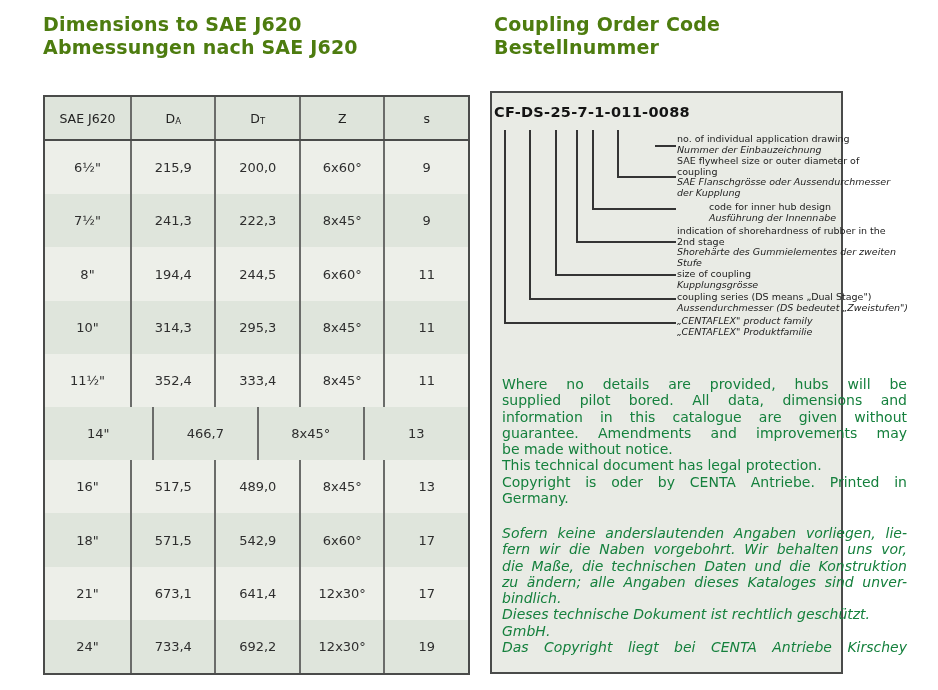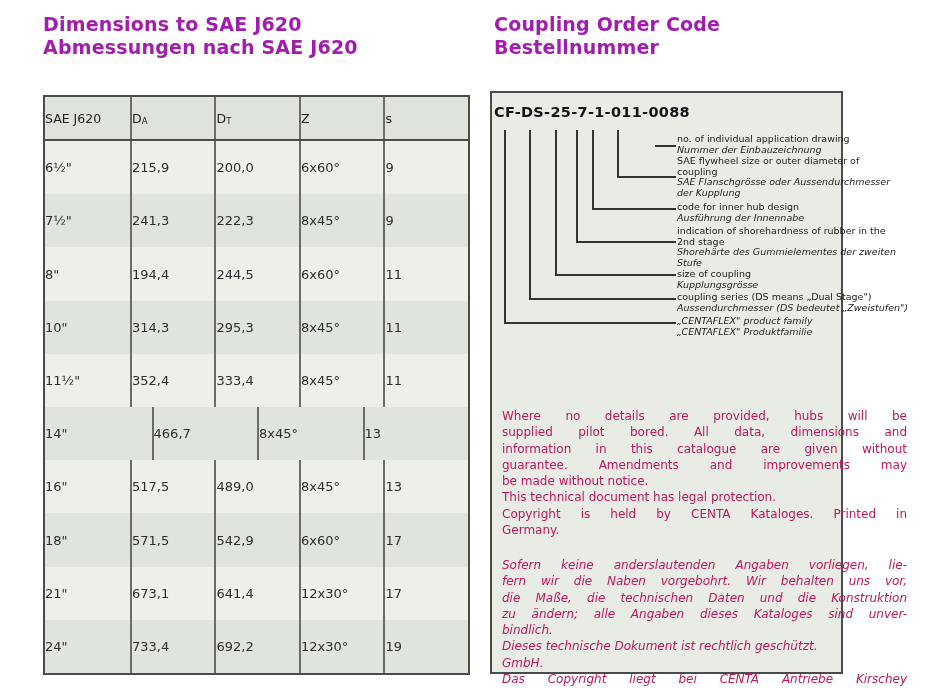--- a/index.html
+++ b/index.html
@@ -1,54 +1,54 @@
 <!DOCTYPE html>
 <html><head>
 <meta charset="utf-8">
 <style>
   html,body{margin:0;padding:0;background:#ffffff;}
   .page{
     position:relative;width:938px;height:690px;background:#ffffff;overflow:hidden;
     font-family:"DejaVu Sans","Liberation Sans",sans-serif;color:#222;
   }
-  .title{position:absolute;font-weight:bold;font-size:19px;line-height:23px;color:#a21caf;letter-spacing:.2px;}
+  .title{position:absolute;font-weight:bold;font-size:19px;line-height:23px;color:#4d7c0f;letter-spacing:.2px;}
   .title div{white-space:nowrap;}
 
   
   .dims-table{
     position:absolute;left:43px;top:95px;width:427px;height:580px;box-sizing:border-box;
     border:2px solid var(--border-dark);display:flex;flex-direction:column;background:var(--row-odd);
   }
   .t-row{display:flex;flex:1;}
   .t-row.header{flex:0 0 44px;background:var(--header-bg);border-bottom:2px solid var(--border-dark);box-sizing:border-box;}
   .t-row.even{background:var(--row-even);}
   .t-row.odd{background:var(--row-odd);}
   .t-cell{
-    flex:1;display:flex;align-items:center;box-sizing:border-box;
+    flex:1;display:flex;align-items:center;justify-content:center;box-sizing:border-box;
     font-size:13px;color:#2e2e2e;border-right:2px solid var(--border-mid);white-space:nowrap;
   }
   .t-cell:first-child{flex:1.03;}
   .t-cell:last-child{border-right:none;}
   .t-row.header .t-cell{font-size:12.5px;color:#222;}
   .t-cell sub{font-size:8.5px;line-height:1;transform:translateY(3px);}
 
   
   .order-panel{
     position:absolute;left:490px;top:91px;width:353px;height:583px;box-sizing:border-box;
     border:2px solid var(--border-dark);background:var(--panel-bg);
   }
   .order-code{position:absolute;left:2px;top:11px;font-size:14.5px;font-weight:bold;letter-spacing:.3px;color:#141414;white-space:nowrap;}
   .conn{position:absolute;background:#343434;}
   .conn.v{width:2px;}
   .conn.h{height:2px;}
   .callout{position:absolute;left:185px;font-size:9.5px;line-height:10.5px;color:#222;}
   .callout div{white-space:nowrap;}
   .callout .it{font-style:italic;}
 
-  .notes{position:absolute;left:10px;width:405px;font-size:12px;line-height:16.3px;color:#be185d;margin-top:32px;}
+  .notes{position:absolute;left:10px;width:405px;font-size:14px;line-height:16.3px;color:#15803d;}
   .notes .line{text-align:justify;text-align-last:justify;}
   .notes .line.noj{text-align-last:left;}
   .notes.german{font-style:italic;}
 </style>
 </head>
 <body>
 
 <div class="page" style="--header-bg: #dee4db; --row-odd: #edefe9; --row-even: #dfe5dc; --panel-bg: #e9ebe5; --border-dark: #4a4b4a; --border-mid: #6b6c6a;">
 
   <div class="title" style="left:43px;top:13px;">
@@ -175,21 +175,21 @@
         <div class="callout" style="top: 41px;">
           <div>no. of individual application drawing</div>
           <div class="it">Nummer der Einbauzeichnung</div>
         </div>
         <div class="callout" style="top: 63px;">
           <div>SAE flywheel size or outer diameter of</div>
           <div>coupling</div>
           <div class="it">SAE Flanschgrösse oder Aussendurchmesser</div>
           <div class="it">der Kupplung</div>
         </div>
-        <div class="callout" style="top: 109px;">
+        <div class="callout" style="top: 109px; margin-left: 32px;">
           <div>code for inner hub design</div>
           <div class="it">Ausführung der Innennabe</div>
         </div>
         <div class="callout" style="top: 133px;">
           <div>indication of shorehardness of rubber in the</div>
           <div>2nd stage</div>
           <div class="it">Shorehärte des Gummielementes der zweiten</div>
           <div class="it">Stufe</div>
         </div>
         <div class="callout" style="top: 176px;">
@@ -205,21 +205,21 @@
           <div class="it">„CENTAFLEX" Produktfamilie</div>
         </div>
       </div>
     <div class="notes" id="notes-en" style="top:283px;">
         <div class="line">Where no details are provided, hubs will be</div>
         <div class="line">supplied pilot bored. All data, dimensions and</div>
         <div class="line">information in this catalogue are given without</div>
         <div class="line">guarantee. Amendments and improvements may</div>
         <div class="line noj">be made without notice.</div>
         <div class="line noj">This technical document has legal protection.</div>
-        <div class="line">Copyright is held by CENTA Kataloges. Printed in</div>
+        <div class="line">Copyright is oder by CENTA Antriebe. Printed in</div>
         <div class="line noj">Germany.</div>
       </div>
     <div class="notes german" id="notes-de" style="top:432px;">
         <div class="line">Sofern keine anderslautenden Angaben vorliegen, lie-</div>
         <div class="line">fern wir die Naben vorgebohrt. Wir behalten uns vor,</div>
         <div class="line">die Maße, die technischen Daten und die Konstruktion</div>
         <div class="line">zu ändern; alle Angaben dieses Kataloges sind unver-</div>
         <div class="line noj">bindlich.</div>
         <div class="line noj">Dieses technische Dokument ist rechtlich geschützt.</div>
         <div class="line noj">GmbH.</div>

